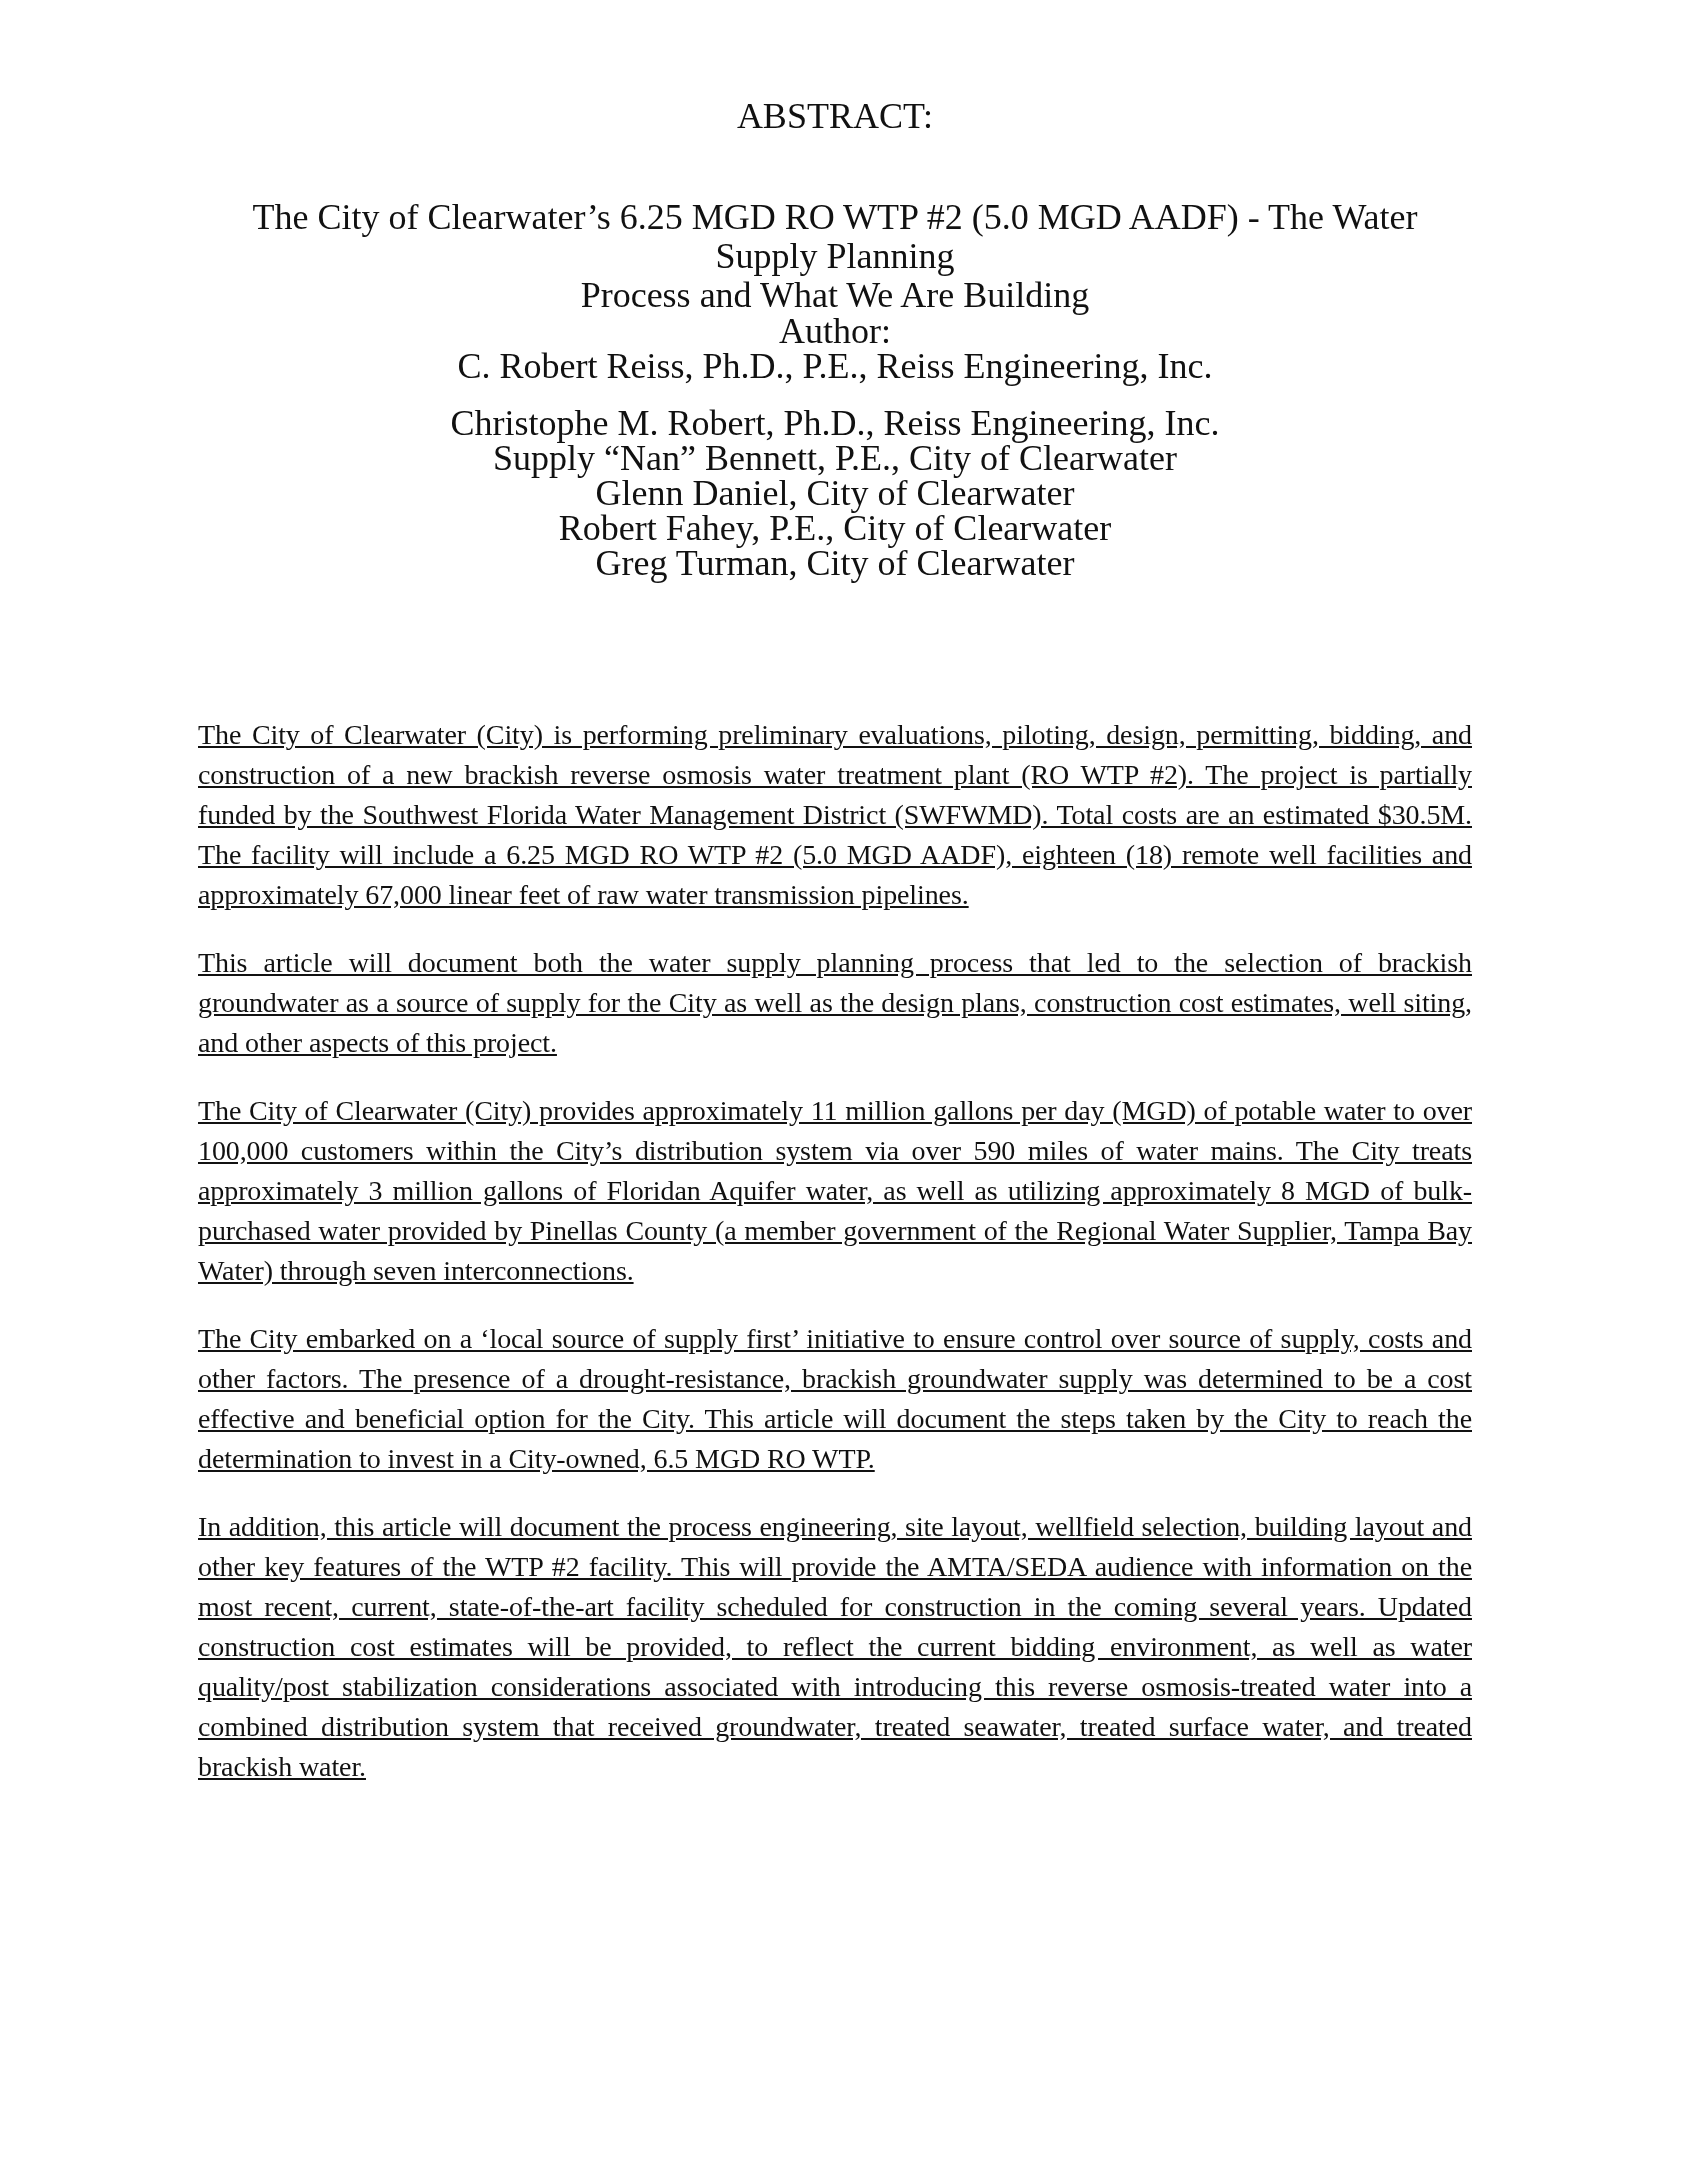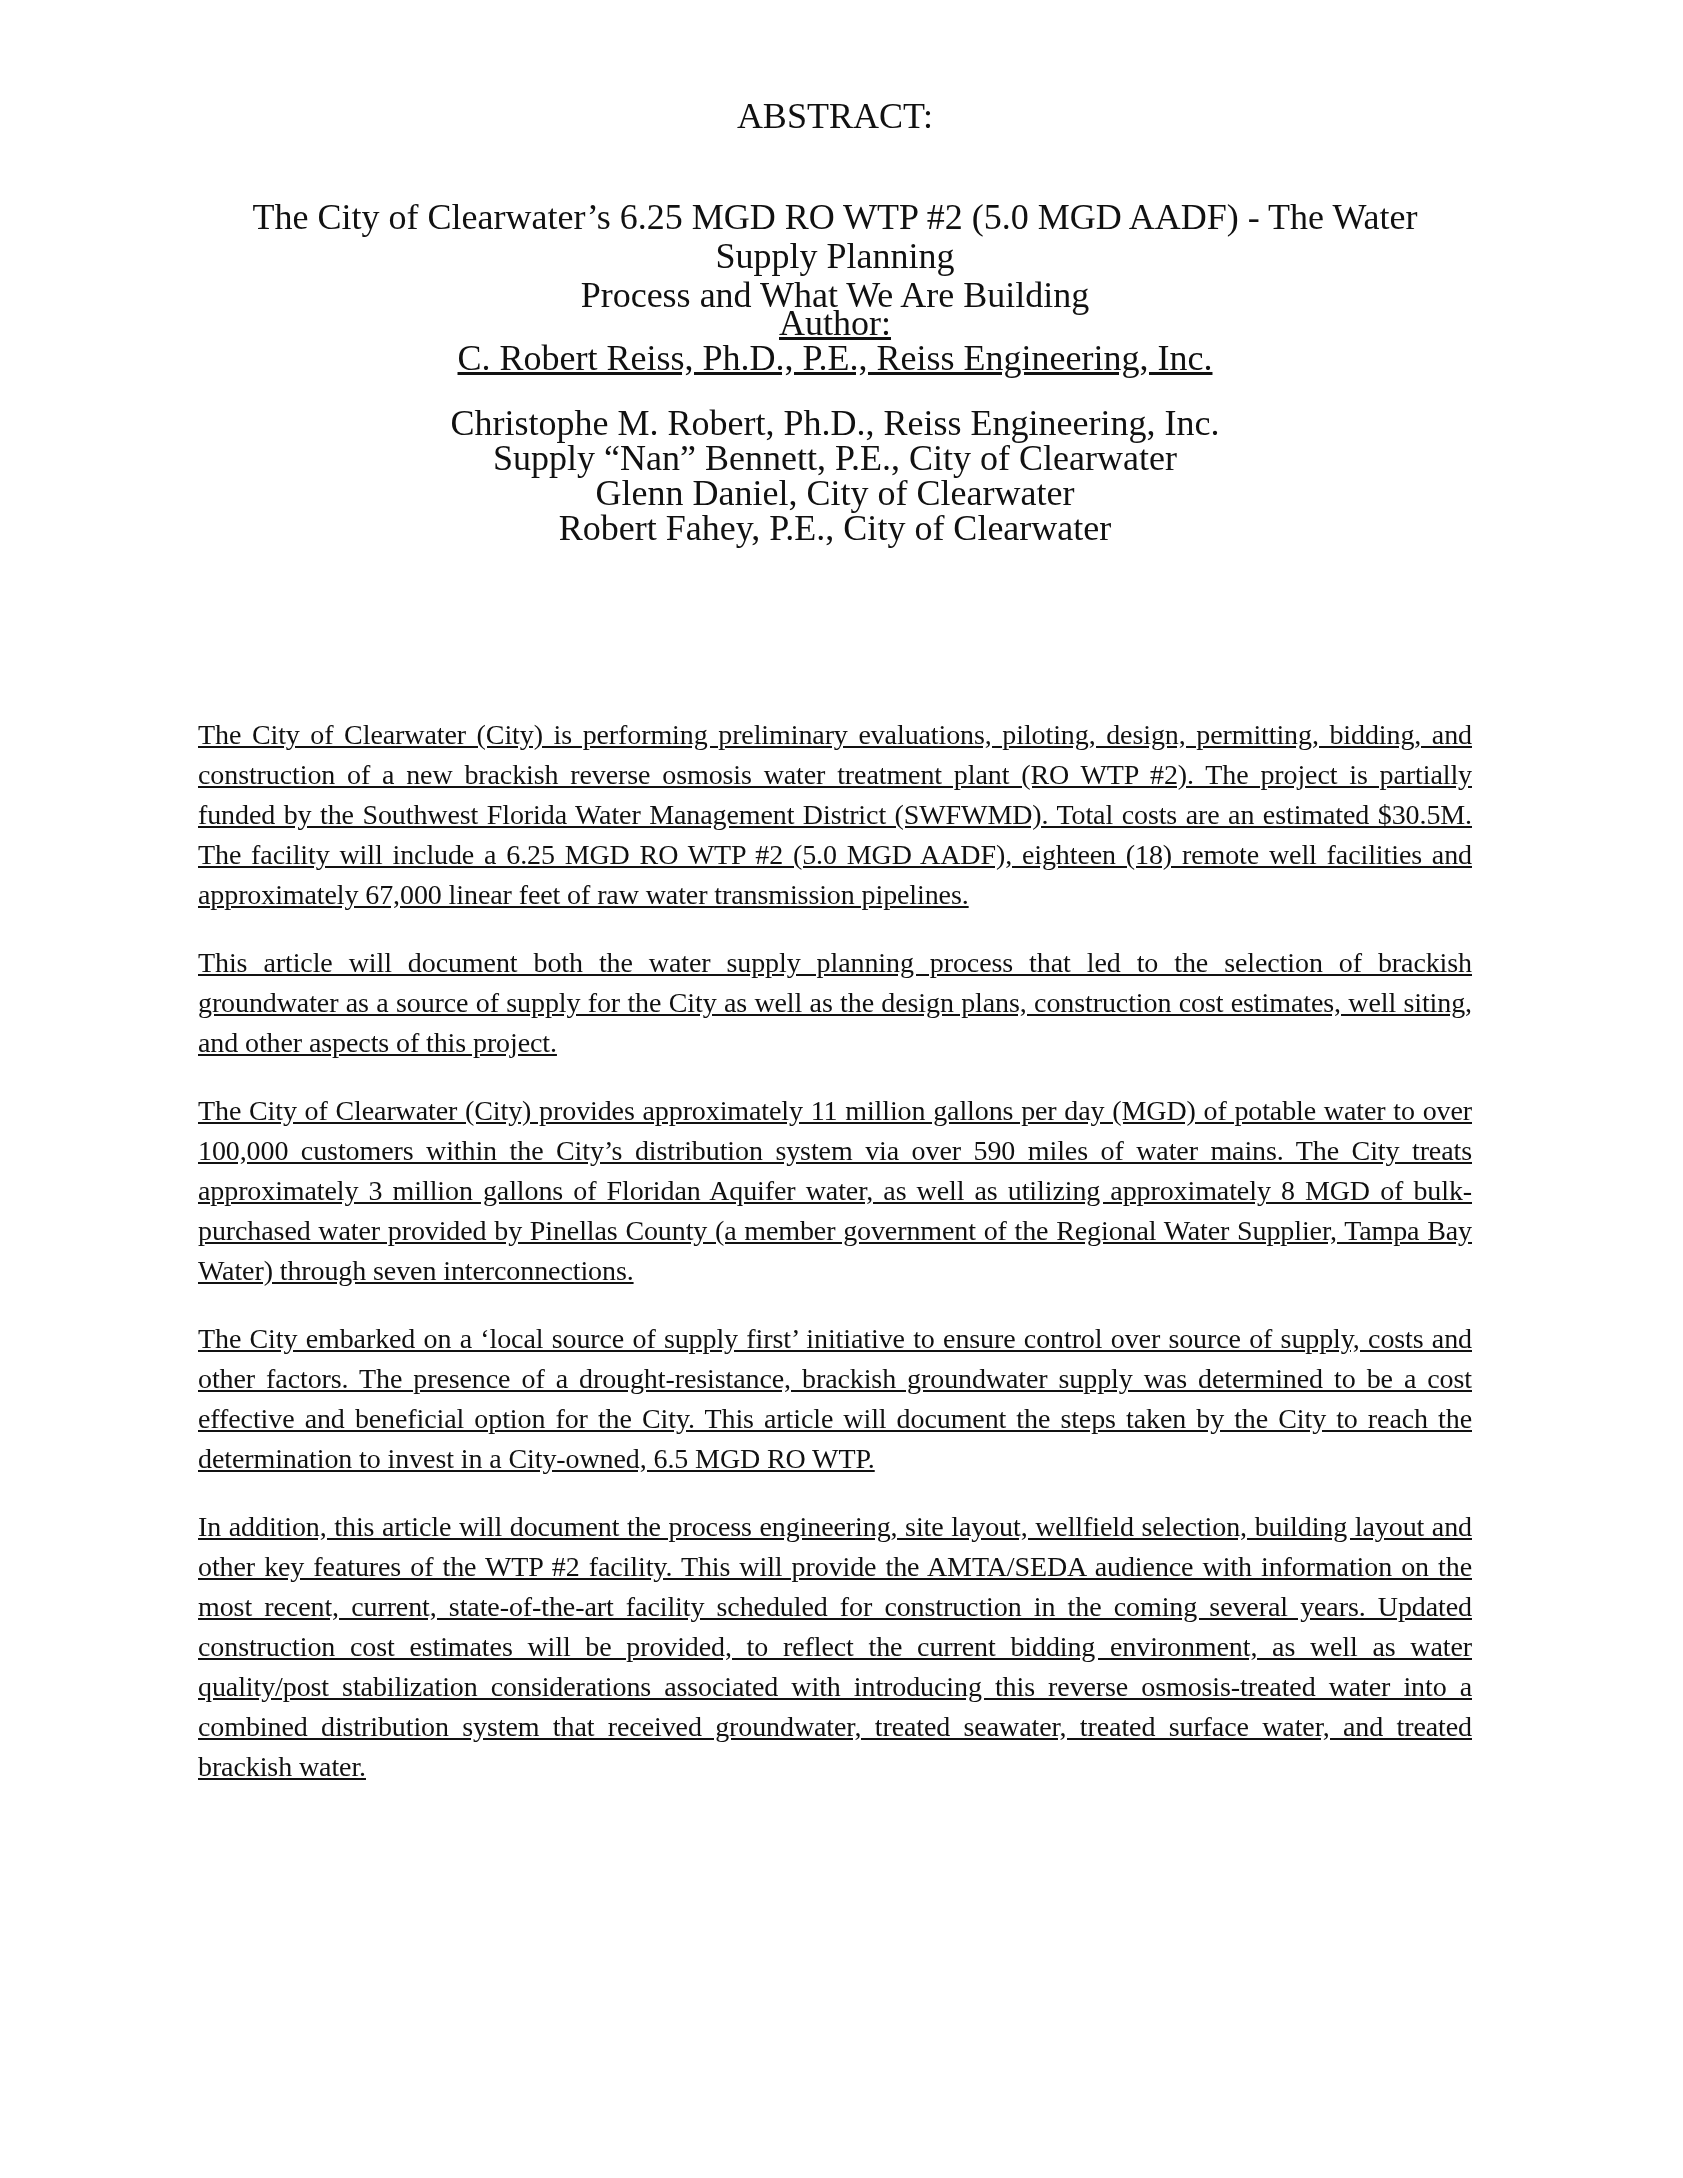--- a/index.html
+++ b/index.html
@@ -35,24 +35,23 @@
     }
     #title-block {
       position: absolute;
       top: 198px;
       left: 0;
       width: 100%;
       line-height: 39px;
     }
     #author-block {
       position: absolute;
-      top: 306px;
+      top: 314px;
       left: 0;
       width: 100%;
-      text-decoration: underline;
     }
     #coauthor-block {
       position: absolute;
       top: 406px;
       left: 0;
       width: 100%;
     }
     .line {
       display: block;
     }
@@ -86,20 +85,21 @@
   <div id="author-block" class="center">
     <span class="line">Author:</span>
     <span class="line">C. Robert Reiss, Ph.D., P.E., Reiss Engineering, Inc.</span>
   </div>
 
   <div id="coauthor-block" class="center">
     <span class="line">Christophe M. Robert, Ph.D., Reiss Engineering, Inc.</span>
     <span class="line">Supply “Nan” Bennett, P.E., City of Clearwater</span>
     <span class="line">Glenn Daniel, City of Clearwater</span>
     <span class="line">Robert Fahey, P.E., City of Clearwater</span>
+    <span class="line">Greg Turman, City of Clearwater</span>
   </div>
 
   <div id="body-block">
     <p class="para">The City of Clearwater (City) is performing preliminary evaluations, piloting, design, permitting, bidding, and construction of a new brackish reverse osmosis water treatment plant (RO WTP #2).  The project is partially funded by the Southwest Florida Water Management District (SWFWMD).  Total costs are an estimated $30.5M.  The facility will include a 6.25 MGD RO WTP #2 (5.0 MGD AADF), eighteen (18) remote well facilities and approximately 67,000 linear feet of raw water transmission pipelines.</p>
     <p class="para">This article will document both the water supply planning process that led to the selection of brackish groundwater as a source of supply for the City as well as the design plans, construction cost estimates, well siting, and other aspects of this project.</p>
     <p class="para">The City of Clearwater (City) provides approximately 11 million gallons per day (MGD) of potable water to over 100,000 customers within the City’s distribution system via over 590 miles of water mains.  The City treats approximately 3 million gallons of Floridan Aquifer water, as well as utilizing approximately 8 MGD of bulk-purchased water provided by Pinellas County (a member government of the Regional Water Supplier, Tampa Bay Water) through seven interconnections.</p>
     <p class="para">The City embarked on a ‘local source of supply first’ initiative to ensure control over source of supply, costs and other factors.  The presence of a drought-resistance, brackish groundwater supply was determined to be a cost effective and beneficial option for the City.  This article will document the steps taken by the City to reach the determination to invest in a City-owned, 6.5 MGD RO WTP.</p>
     <p class="para">In addition, this article will document the process engineering, site layout, wellfield selection, building layout and other key features of the WTP #2 facility.  This will provide the AMTA/SEDA audience with information on the most recent, current, state-of-the-art facility scheduled for construction in the coming several years.  Updated construction cost estimates will be provided, to reflect the current bidding environment, as well as water quality/post stabilization considerations associated with introducing this reverse osmosis-treated water into a combined distribution system that received groundwater, treated seawater, treated surface water, and treated brackish water.</p>
   </div>
 

